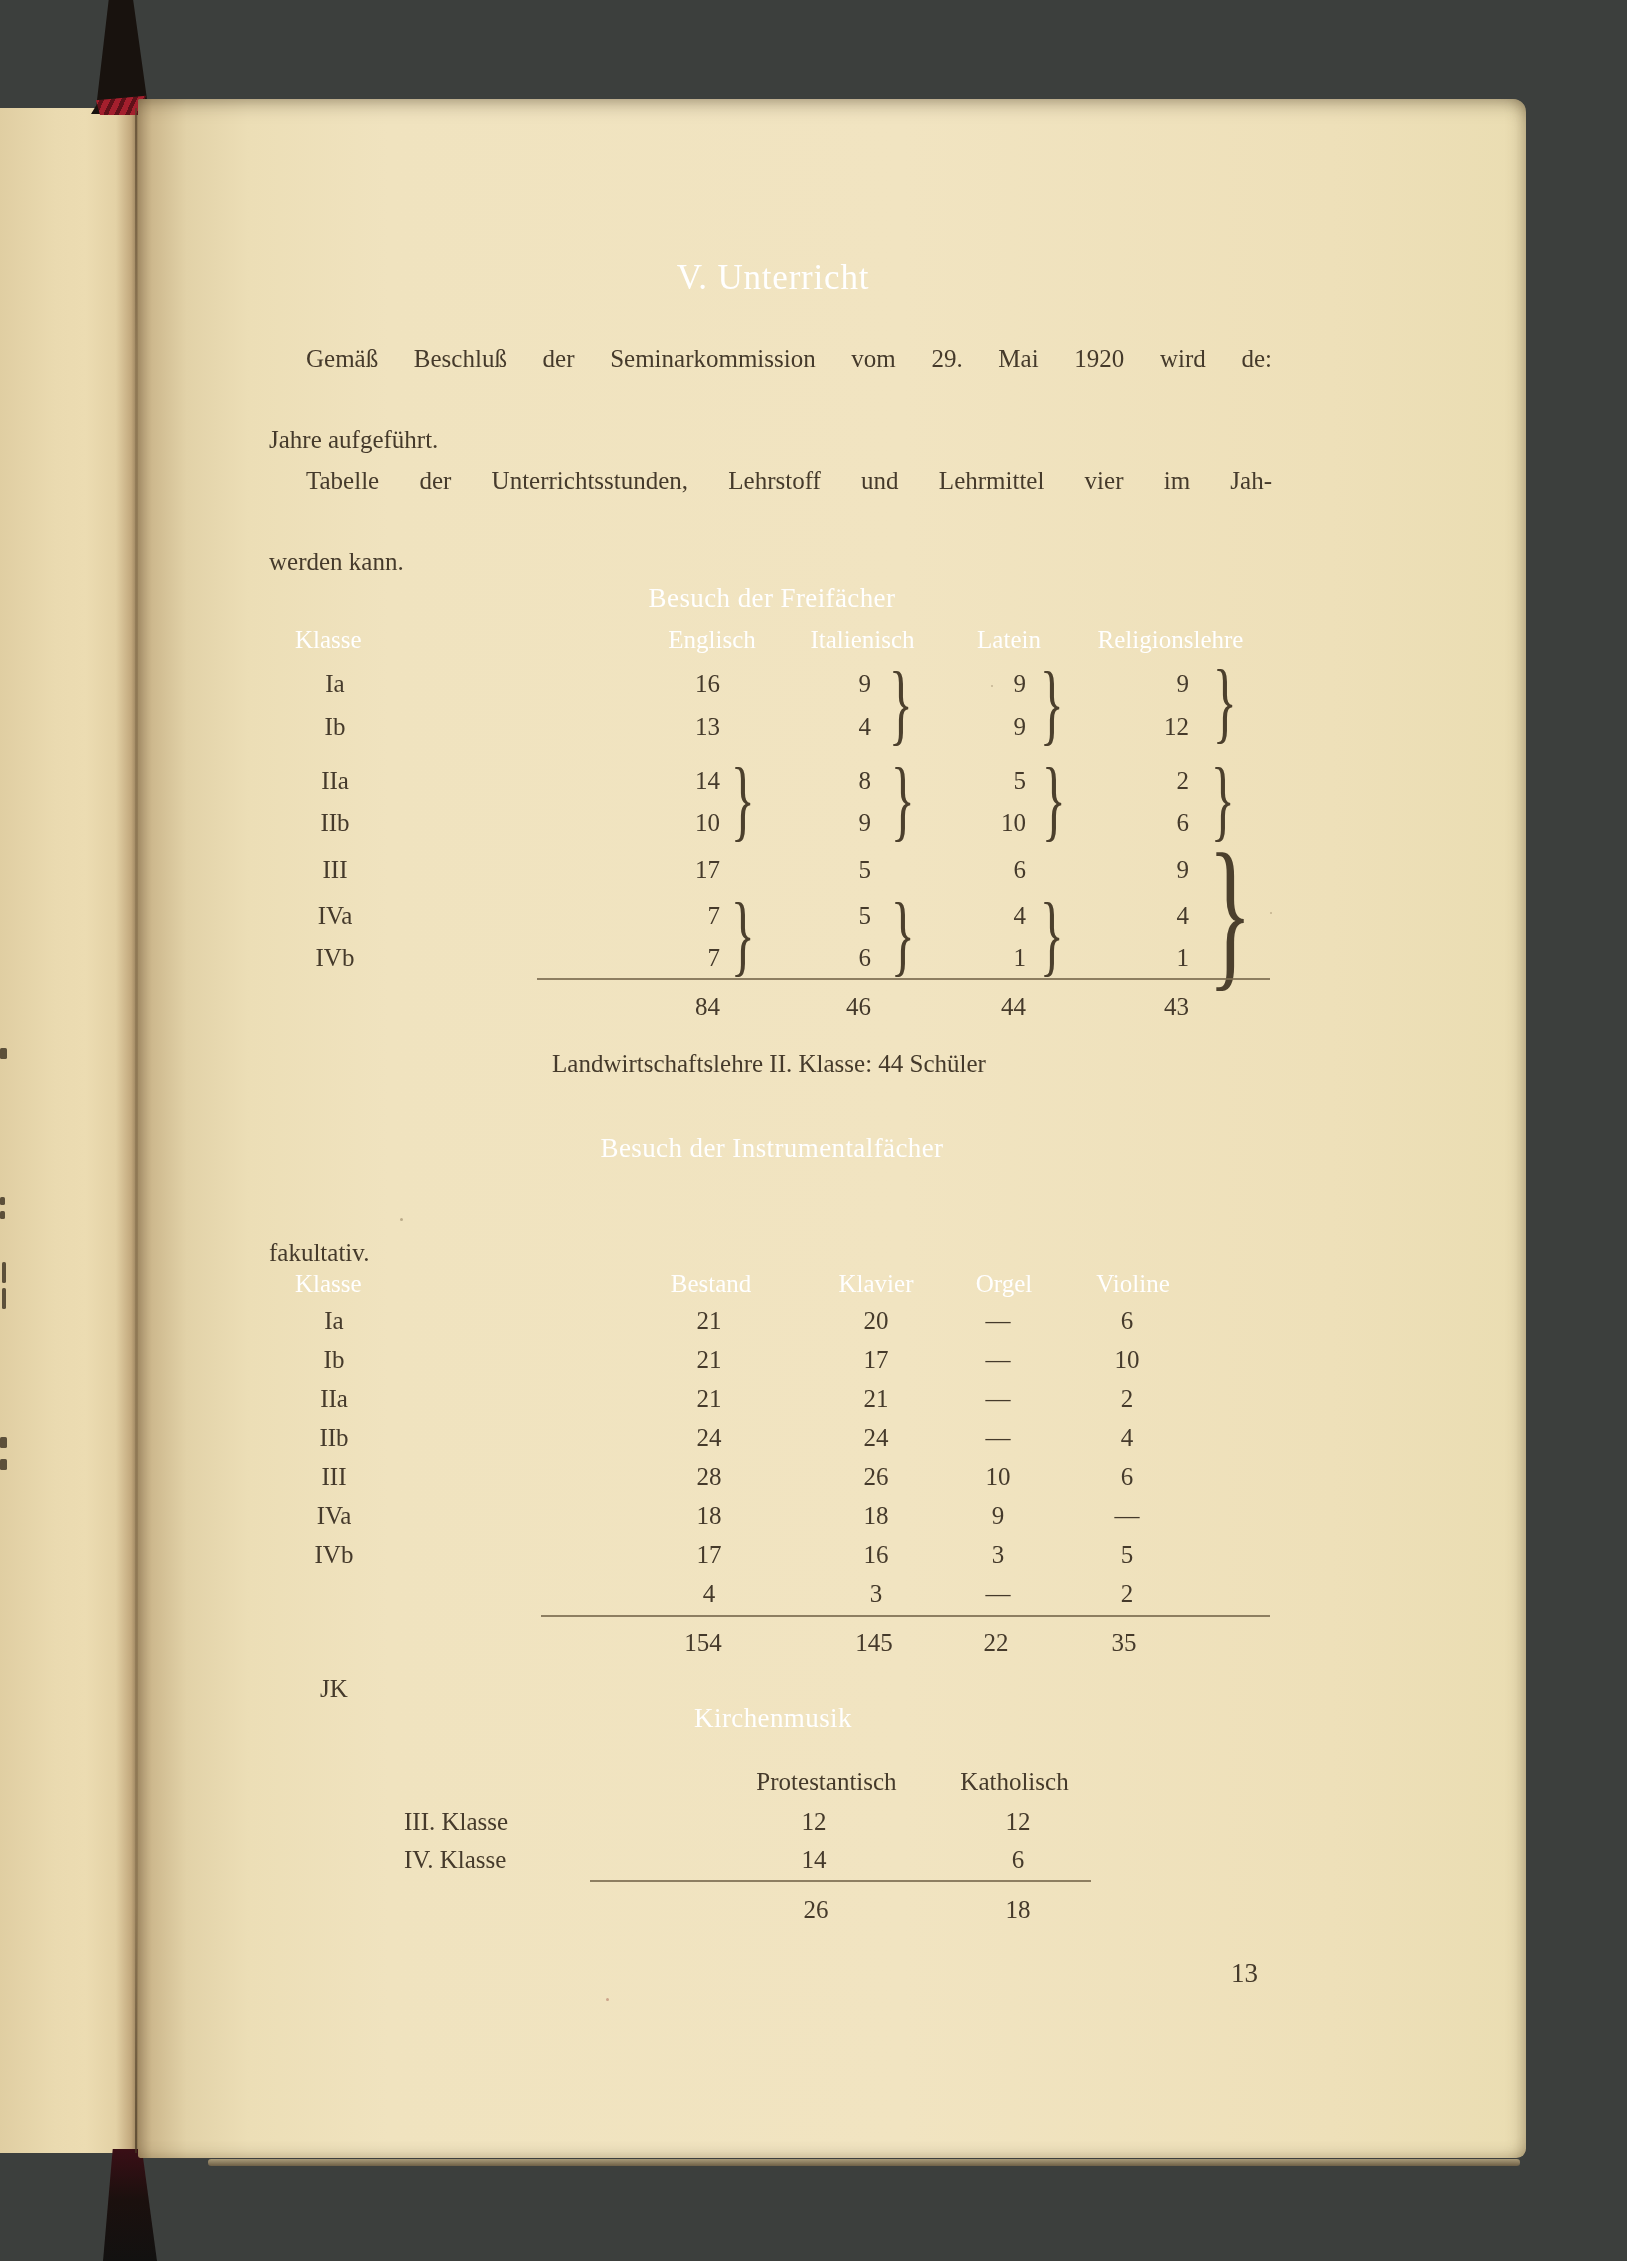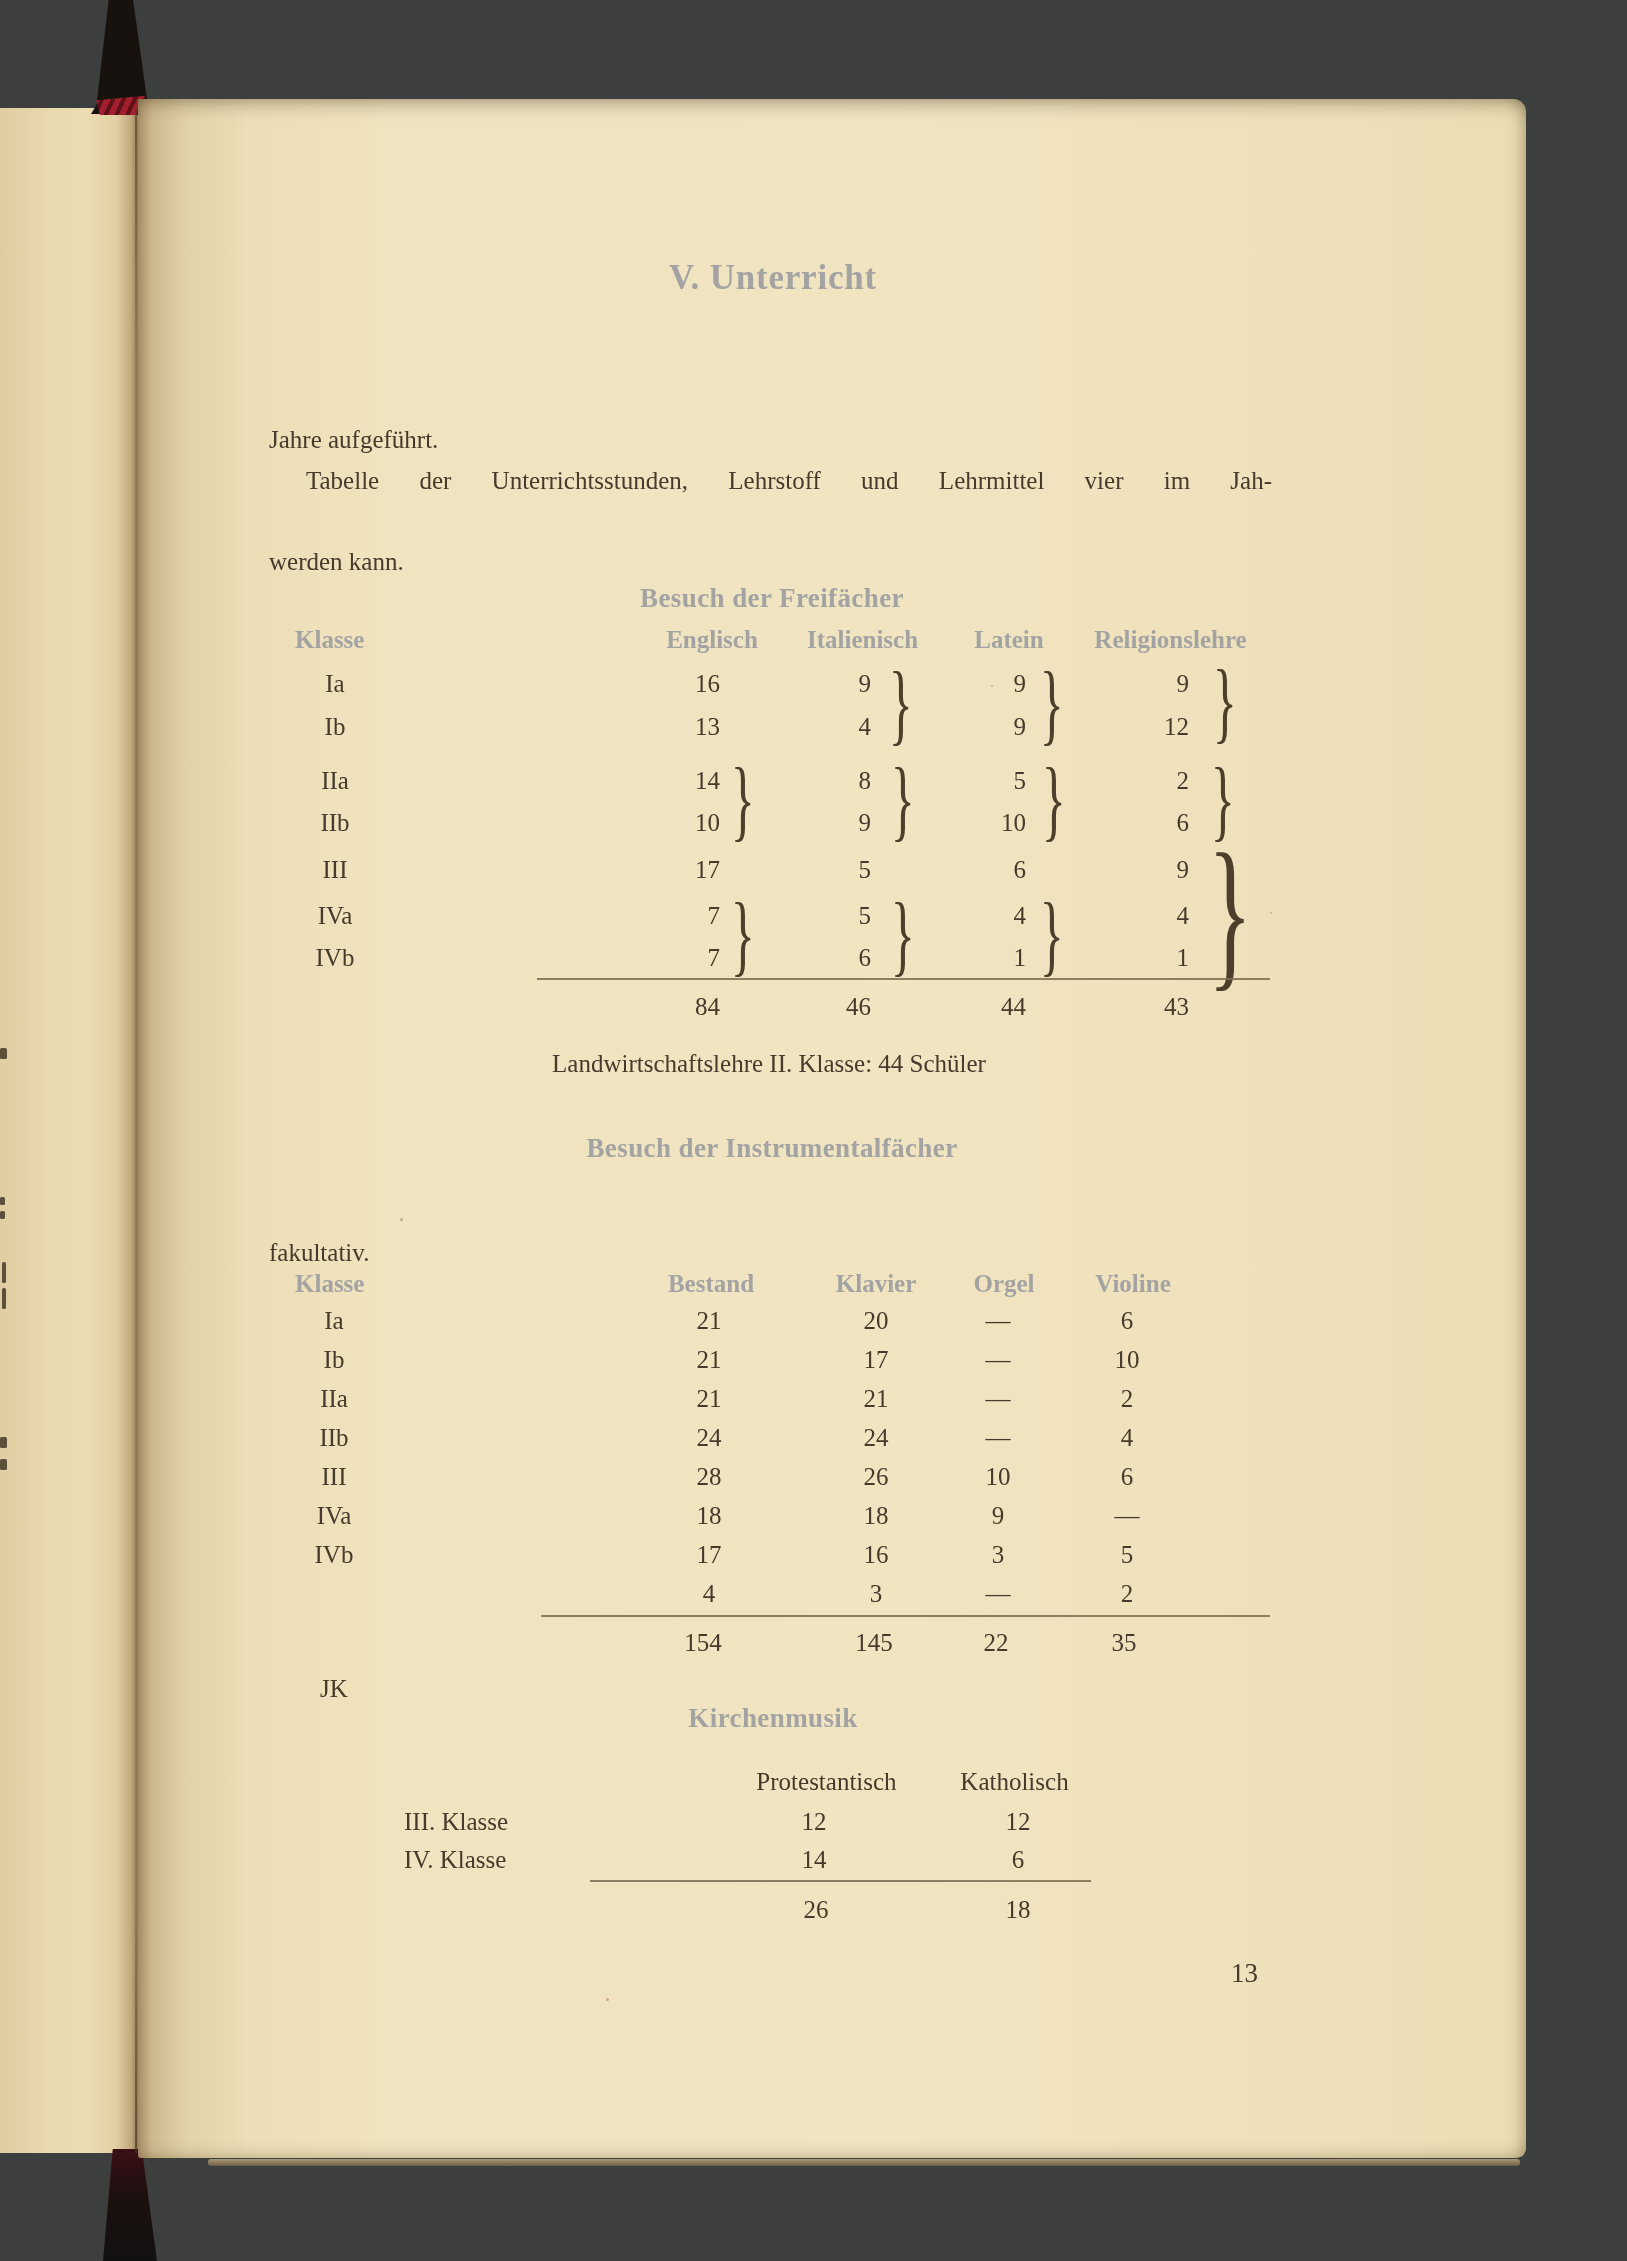--- a/index.html
+++ b/index.html
@@ -22,21 +22,21 @@
     background:repeating-linear-gradient(115deg,#a41f2d 0 5.7px,#5f1119 5.7px 9.8px);
     clip-path:polygon(0 30%,100% 8%,86% 100%,8% 100%);}
   .spine-bottom{position:absolute;left:103px;top:2149px;width:54px;height:112px;
     background:linear-gradient(180deg,#3a0f16 0%,#1b100e 45%,#121110 100%);
     clip-path:polygon(18% 0,72% 0,100% 100%,0 100%);}
   
   .frag{position:absolute;background:#3b2f1f;border-radius:1.6px;opacity:.8;}
   .speck{position:absolute;border-radius:50%;}
   
   .t{position:absolute;font-family:"Liberation Serif",serif;color:#453a2b;font-size:25px;line-height:33px;white-space:nowrap;}
-  .b{font-weight:bold;color:#a3a3a3;}
+  .b{font-weight:normal;color:#ffffff;}
   .c{transform:translateX(-50%);}
   .j{white-space:normal;text-align:justify;text-align-last:justify;width:1003px;box-sizing:border-box;}
   .in{padding-left:37px;}
   .num{width:106px;text-align:right;}
   .cc{width:106px;text-align:center;}
   .w200{width:179px;}
   .rule{position:absolute;height:1.6px;background:#7b6c50;opacity:.85;}
   .brace{position:absolute;font-family:"Liberation Serif",serif;color:#4c402d;transform:scaleX(.55);transform-origin:center;font-weight:400;}
   .br2{font-size:91px;line-height:91px;}
   .br3{font-size:167px;line-height:167px;}
@@ -65,20 +65,21 @@
   <div class="frag" style="left:0;top:1437px;width:6.5px;height:10.6px;"></div>
   <div class="frag" style="left:0;top:1459px;width:6.5px;height:10.6px;"></div>
 
   <div class="speck" style="left:400px;top:1218px;width:3.3px;height:3.3px;background:rgba(90,70,40,.35);"></div>
   <div class="speck" style="left:991px;top:685px;width:2.4px;height:2.4px;background:rgba(90,70,40,.3);"></div>
   <div class="speck" style="left:606px;top:1998px;width:3.3px;height:3.3px;background:rgba(150,70,60,.4);"></div>
   <div class="speck" style="left:1270px;top:912px;width:2.4px;height:2.4px;background:rgba(90,70,40,.3);"></div>
 
   <div class="t b c title" style="left:773px;top:257px;">V. Unterricht</div>
 
+  <div class="t j in" style="left:269px;top:342px;">Gemäß Beschluß der Seminarkommission vom 29. Mai 1920 wird de:</div>
   <div class="t" style="left:269px;top:423px;">Jahre aufgeführt.</div>
   <div class="t j in" style="left:269px;top:464px;">Tabelle der Unterrichtsstunden, Lehrstoff und Lehrmittel vier im Jah-</div>
   <div class="t" style="left:269px;top:545px;">werden kann.</div>
 
   <div class="t b c h2" style="left:772px;top:581px;">Besuch der Freifächer</div>
 
   <div class="t b" style="left:295px;top:623px;">Klasse</div>
   <div class="t b cc" style="left:659px;top:623px;">Englisch</div>
   <div class="t b cc w200" style="left:773px;top:623px;">Italienisch</div>
   <div class="t b cc" style="left:956px;top:623px;">Latein</div>

